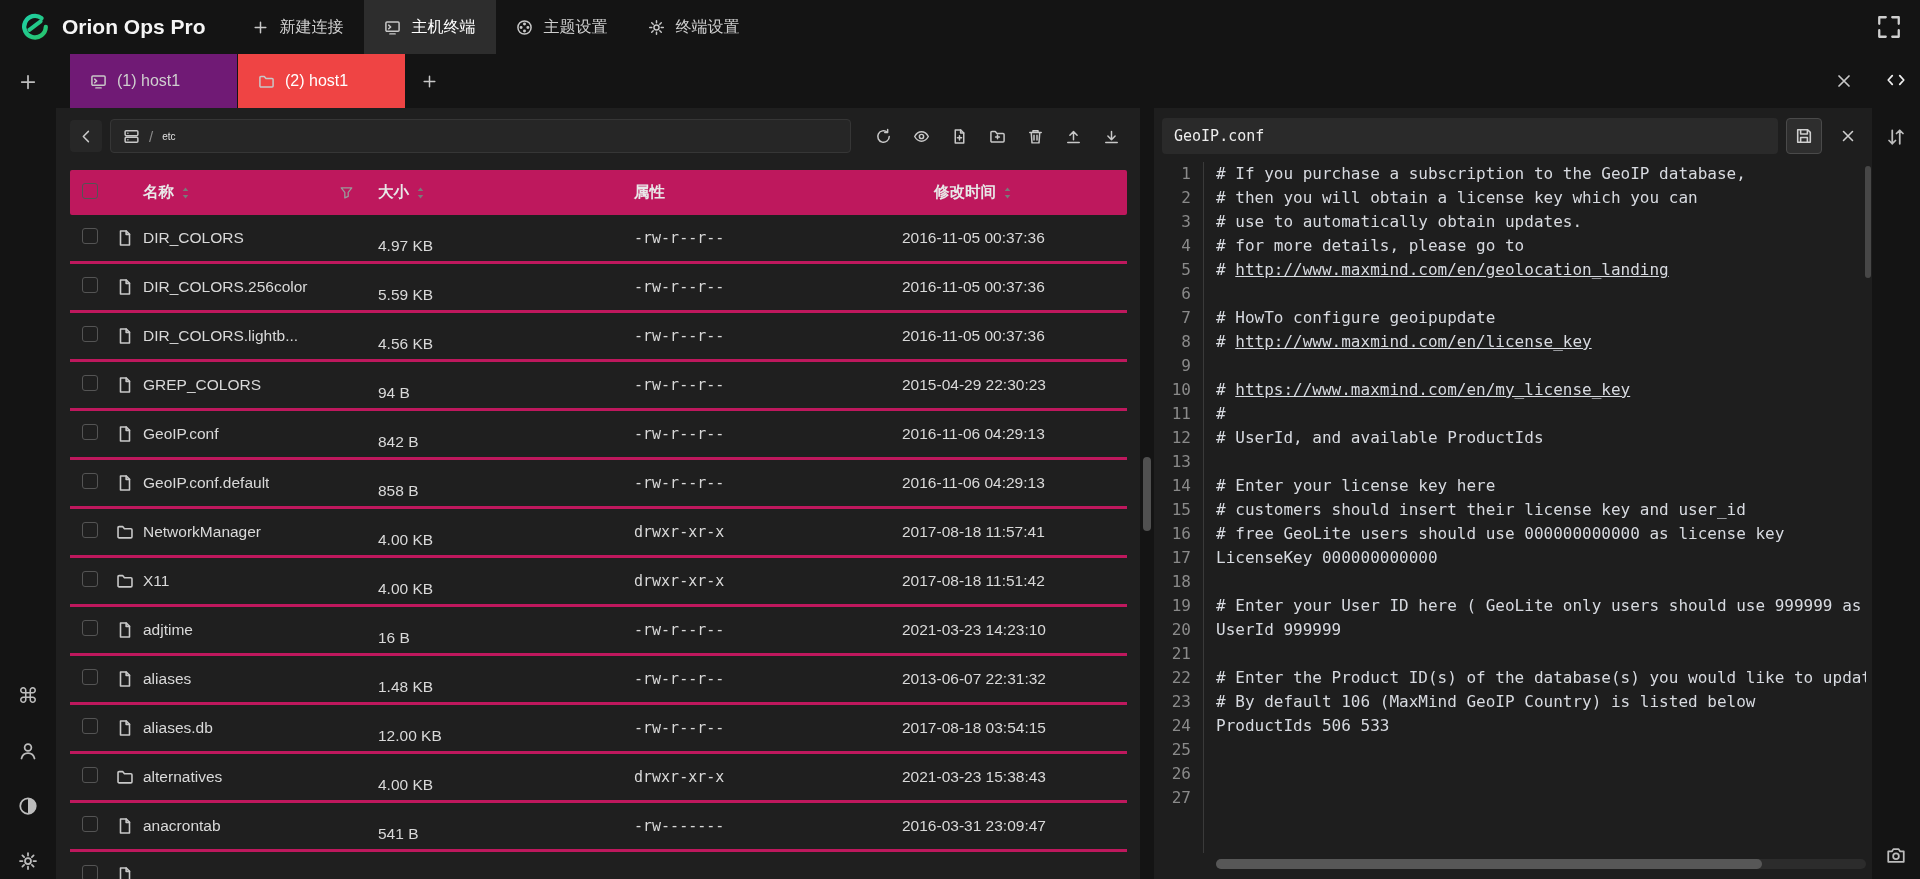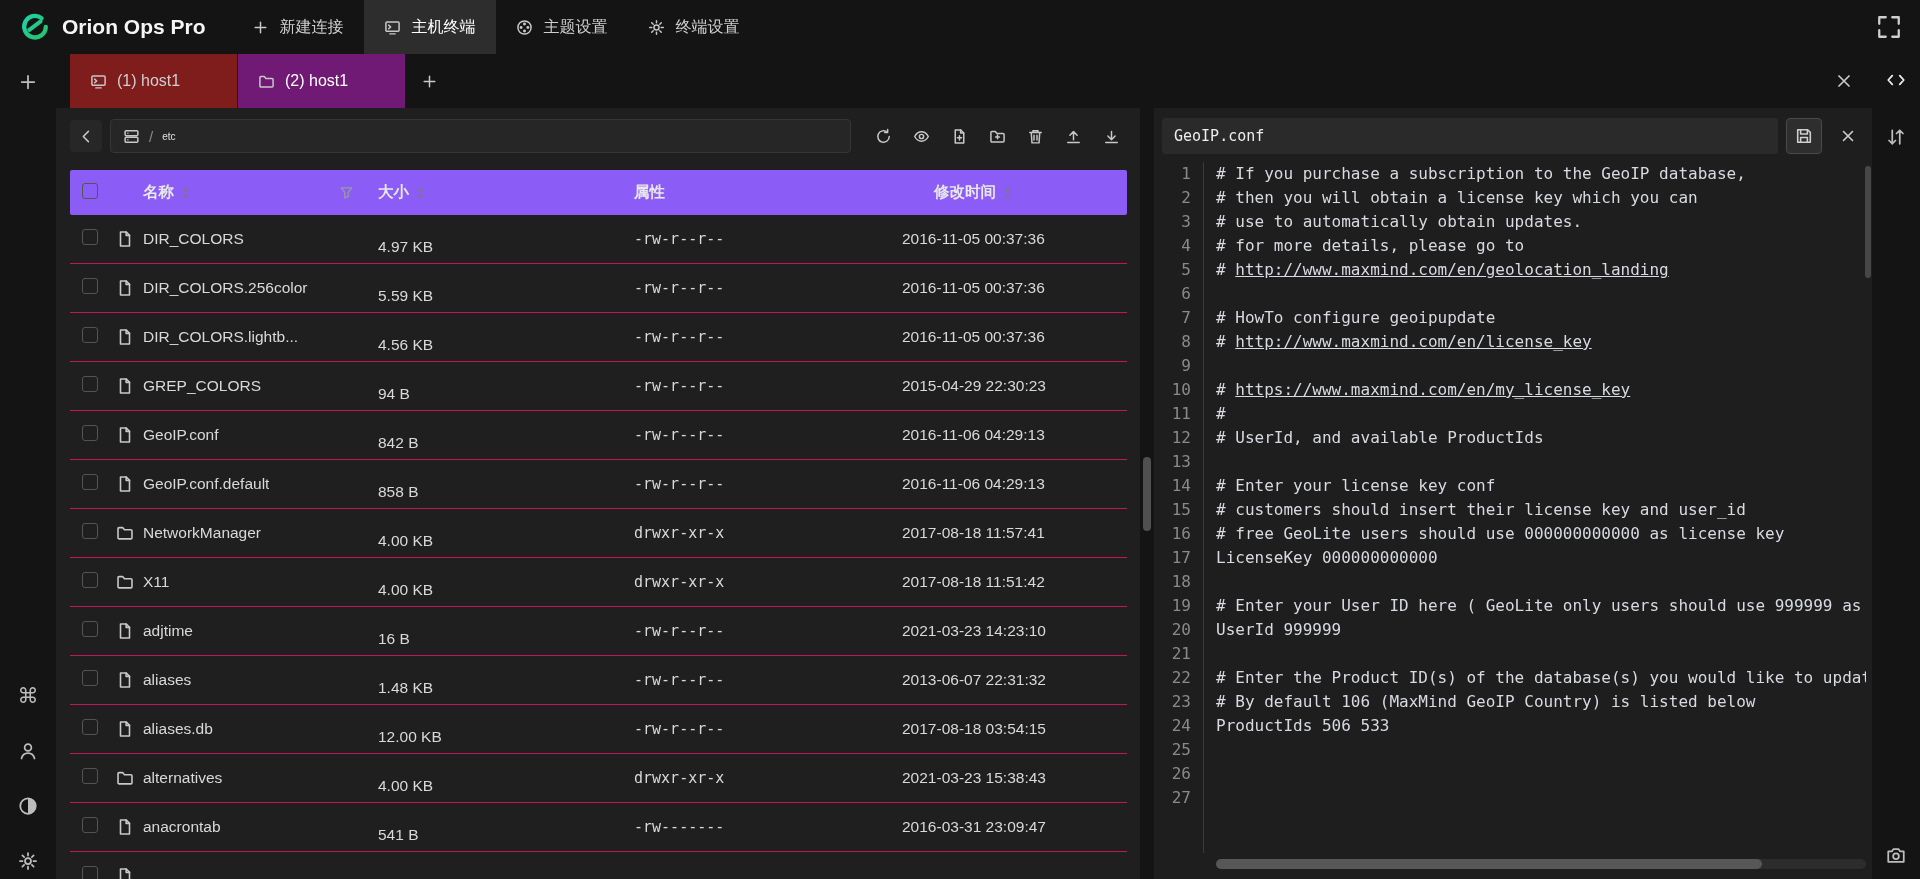--- a/index.html
+++ b/index.html
@@ -28,22 +28,22 @@
   .rail-btn { cursor:pointer; }
   .right-rail { width:48px; background:#141414; display:flex; flex-direction:column; align-items:center;
     padding:16px 0 14px 0; gap:37px; flex:0 0 auto; }
   .right-rail .icon20.active { color:#f0f0f0; }
 
   .center-col { flex:1; display:flex; flex-direction:column; min-width:0; }
 
   
   .tabstrip { height:54px; background:#141414; display:flex; align-items:stretch; padding-left:14px; }
   .tab { display:flex; align-items:center; gap:10px; padding:0 20px; min-width:168px; font-size:16px;
-    background:#7f1d1d; color:#cfcfcf; border-right:1px solid #141414; cursor:pointer; }
-  .tab.active { background:#701a75; color:#ffffff; }
+    background:#701a75; color:#cfcfcf; border-right:1px solid #141414; cursor:pointer; }
+  .tab.active { background:#ef4444; color:#ffffff; }
   .tab-add { width:46px; display:flex; align-items:center; justify-content:center; color:#c8c8c8; cursor:pointer; }
   .strip-close { margin-left:auto; margin-right:18px; align-self:center; width:20px; height:20px; color:#c8c8c8; cursor:pointer; }
 
   
   .workspace { flex:1; display:flex; background:#141414; min-height:0; }
 
   
   .file-panel { width:1084px; flex:0 0 auto; background:#1f1f1f; padding:10px 13px 0 14px;
     display:flex; flex-direction:column; overflow:hidden; }
   .fm-toolbar { height:36px; display:flex; align-items:center; gap:8px; margin-bottom:16px; }
@@ -51,33 +51,33 @@
     align-items:center; justify-content:center; color:#bfbfbf; cursor:pointer; flex:0 0 auto; }
   .path-bar { flex:1; height:34px; background:#262626; border:1px solid #363636; border-radius:4px;
     display:flex; align-items:center; gap:9px; padding:0 12px; cursor:text; }
   .path-sep { color:#8a8a8a; font-size:15px; }
   .path-seg { color:#e0e0e0; font-size:10px; }
   .fm-tools { display:flex; align-items:center; gap:6px; margin-left:8px; }
   .fm-tool-btn { width:32px; height:32px; display:flex; align-items:center; justify-content:center;
     color:#c2c2c2; cursor:pointer; border-radius:4px; }
 
   .grid-cols { display:grid; grid-template-columns:44px 256px 260px 260px 1fr; align-items:center; }
-  .fm-table-header { height:45px; background:#8b5cf6; font-size:15.5px; font-weight:700; color:#e8e8e8; border-radius:2px; }
+  .fm-table-header { height:45px; background:#be185d; font-size:15.5px; font-weight:700; color:#e8e8e8; border-radius:2px; }
   .checkbox { width:16px; height:16px; border:1px solid #545454; border-radius:3px; margin-left:12px;
     display:inline-block; background:transparent; cursor:pointer; flex:0 0 auto; }
   .hdr-name { display:flex; align-items:center; gap:6px; padding-left:29px; }
   .hdr-size, .hdr-mtime { display:flex; align-items:center; gap:6px; }
   .hdr-size { padding-left:8px; }
   .hdr-attr { padding-left:4px; }
   .hdr-mtime { padding-left:44px; }
   .sorter { width:11px; height:16px; color:#7a7a7a; display:inline-flex; cursor:pointer; }
   .funnel { width:15px; height:15px; color:#9a9a9a; margin-left:auto; margin-right:16px; display:inline-flex; cursor:pointer; }
 
   .fm-rows { flex:1; overflow:hidden; }
-  .fm-row { height:49px; font-size:15.5px; color:#d9d9d9; border-bottom:1px solid #be185d; cursor:default; }
+  .fm-row { height:49px; font-size:15.5px; color:#d9d9d9; border-bottom:3px solid #be185d; cursor:default; }
   .fm-row .c-name { display:flex; align-items:center; gap:9px; padding-left:2px; overflow:hidden; }
   .fm-row .fname { white-space:nowrap; overflow:hidden; text-overflow:ellipsis; }
   .fm-row .c-size { padding-left:8px;margin-top:16px; }
   .fm-row .c-attr { padding-left:4px; font-family:"DejaVu Sans Mono", monospace; font-size:15px; }
   .fm-row .c-mtime { padding-left:12px; }
 
   
   .splitter { width:14px; display:flex; align-items:center; justify-content:center; flex:0 0 auto; }
   .splitter-handle { width:8px; height:74px; background:#505050; border-radius:4px; cursor:col-resize; }
 
@@ -627,21 +627,21 @@
               <div class="code-line"># for more details, please go to</div>
               <div class="code-line"># <span class="link">http://www.maxmind.com/en/geolocation_landing</span></div>
               <div class="code-line">&nbsp;</div>
               <div class="code-line"># HowTo configure geoipupdate</div>
               <div class="code-line"># <span class="link">http://www.maxmind.com/en/license_key</span></div>
               <div class="code-line">&nbsp;</div>
               <div class="code-line"># <span class="link">https://www.maxmind.com/en/my_license_key</span></div>
               <div class="code-line">#</div>
               <div class="code-line"># UserId, and available ProductIds</div>
               <div class="code-line">&nbsp;</div>
-              <div class="code-line"># Enter your license key conf</div>
+              <div class="code-line"># Enter your license key here</div>
               <div class="code-line"># customers should insert their license key and user_id</div>
               <div class="code-line"># free GeoLite users should use 000000000000 as license key</div>
               <div class="code-line">LicenseKey 000000000000</div>
               <div class="code-line">&nbsp;</div>
               <div class="code-line"># Enter your User ID here ( GeoLite only users should use 999999 as</div>
               <div class="code-line">UserId 999999</div>
               <div class="code-line">&nbsp;</div>
               <div class="code-line"># Enter the Product ID(s) of the database(s) you would like to update</div>
               <div class="code-line"># By default 106 (MaxMind GeoIP Country) is listed below</div>
               <div class="code-line">ProductIds 506 533</div>

